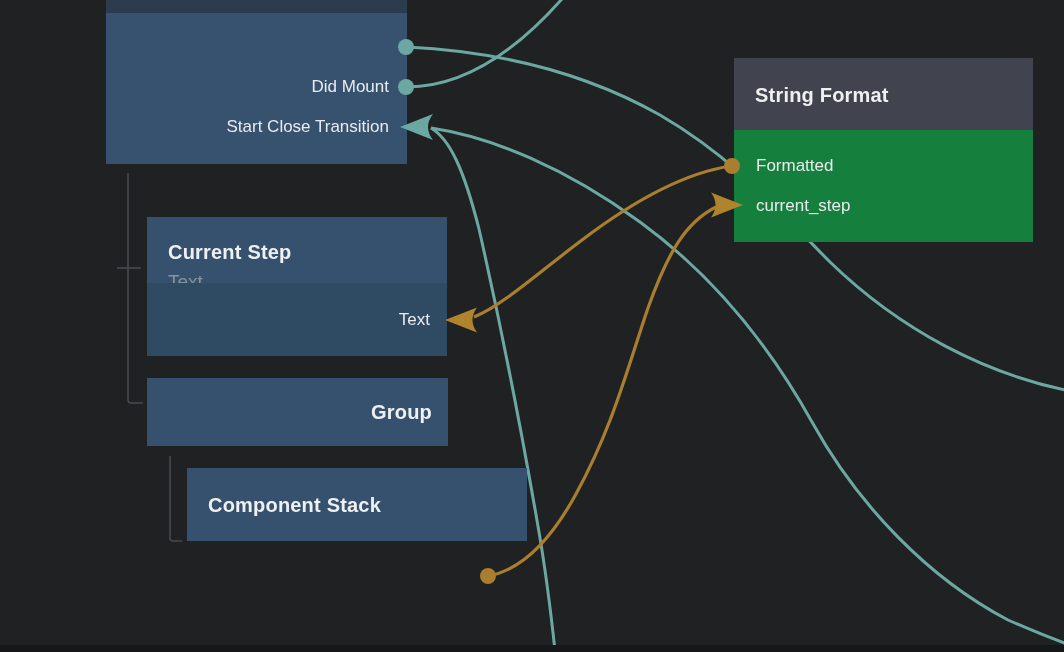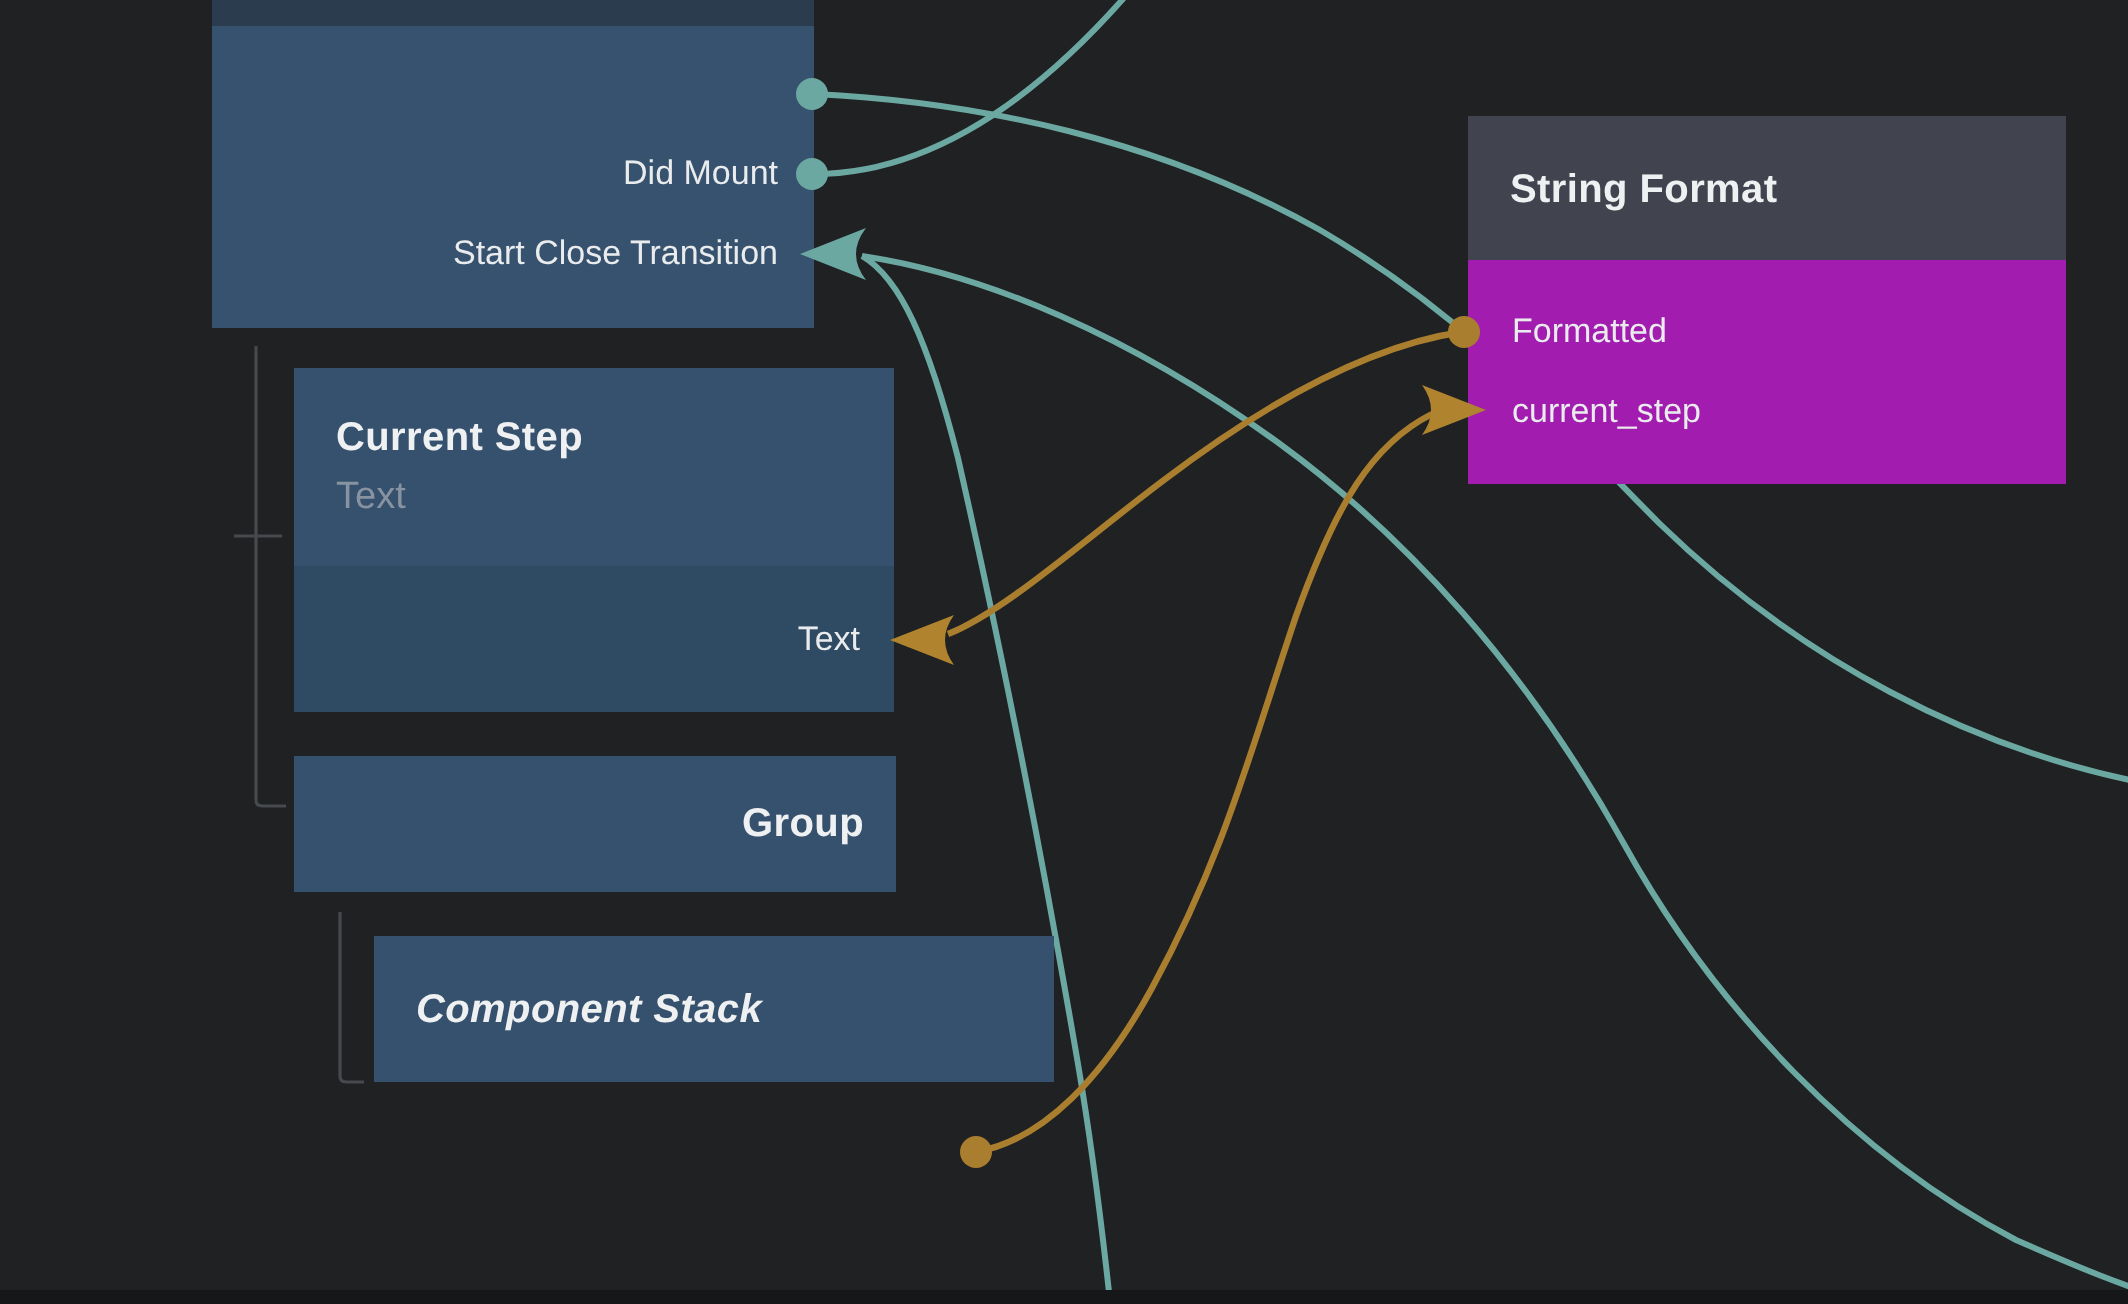--- a/index.html
+++ b/index.html
@@ -11,21 +11,21 @@
     font-family:"Liberation Sans","DejaVu Sans",sans-serif;
   }
   .layer{position:absolute;left:0;top:0;width:1064px;height:652px;}
   svg.layer{pointer-events:none;}
   .node{position:absolute;box-sizing:border-box;}
   .node .header{position:absolute;left:0;top:0;width:100%;}
   .node .body{position:absolute;left:0;width:100%;}
   .blue  .header{background:#35516d;}
   .blue  .body{background:#2f4a63;}
   .gray  .header{background:#41444e;}
-  .gray  .body{background:#a21caf;}
+  .gray  .body{background:#15803d;}
   .node-title{
     position:absolute;left:21px;right:16px;
     font-size:20px;font-weight:600;line-height:26px;
     color:#eef0f2;letter-spacing:.2px;white-space:nowrap;
   }
   .node-subtitle{
     position:absolute;left:21px;right:16px;
     font-size:19px;font-weight:400;line-height:26px;
     color:#8893a1;white-space:nowrap;
   }
@@ -62,36 +62,36 @@
 
   <div class="node blue" style="left:106px;top:0;width:301px;height:164px;">
     <div class="header" style="height:13px;background:#2b3c4f;"></div>
     <div class="body" style="top:13px;height:151px;background:#36526e;">
       <div class="port-label right" style="top:61px;">Did Mount</div>
       <div class="port-label right" style="top:101px;margin-left:44px;">Start Close Transition</div>
     </div>
   </div>
 
   <div class="node blue" style="left:147px;top:184px;width:300px;height:172px;">
-    <div class="header" style="height:99px;">
+    <div class="header" style="height:99px;margin-top:33px;">
       <div class="node-title" style="top:22px;">Current Step</div>
       <div class="node-subtitle" style="top:52px;">Text</div>
     </div>
     <div class="body" style="top:99px;height:73px;">
       <div class="port-label right" style="top:24px;padding-right:17px;">Text</div>
     </div>
   </div>
 
   <div class="node blue" style="left:147px;top:378px;width:301px;height:68px;">
     <div class="header" style="height:68px;">
       <div class="node-title" style="top:21px;text-align:right;">Group</div>
     </div>
   </div>
 
-  <div class="node blue" style="left:187px;top:468px;width:340px;height:144px;font-style:italic;">
+  <div class="node blue" style="left:187px;top:468px;width:340px;height:144px;">
     <div class="header" style="height:73px;">
       <div class="node-title" style="top:24px;">Component Stack</div>
     </div>
   </div>
 
   <div class="node gray" style="left:734px;top:58px;width:299px;height:184px;">
     <div class="header" style="height:72px;">
       <div class="node-title" style="top:24px;">String Format</div>
     </div>
     <div class="body" style="top:72px;height:112px;">

